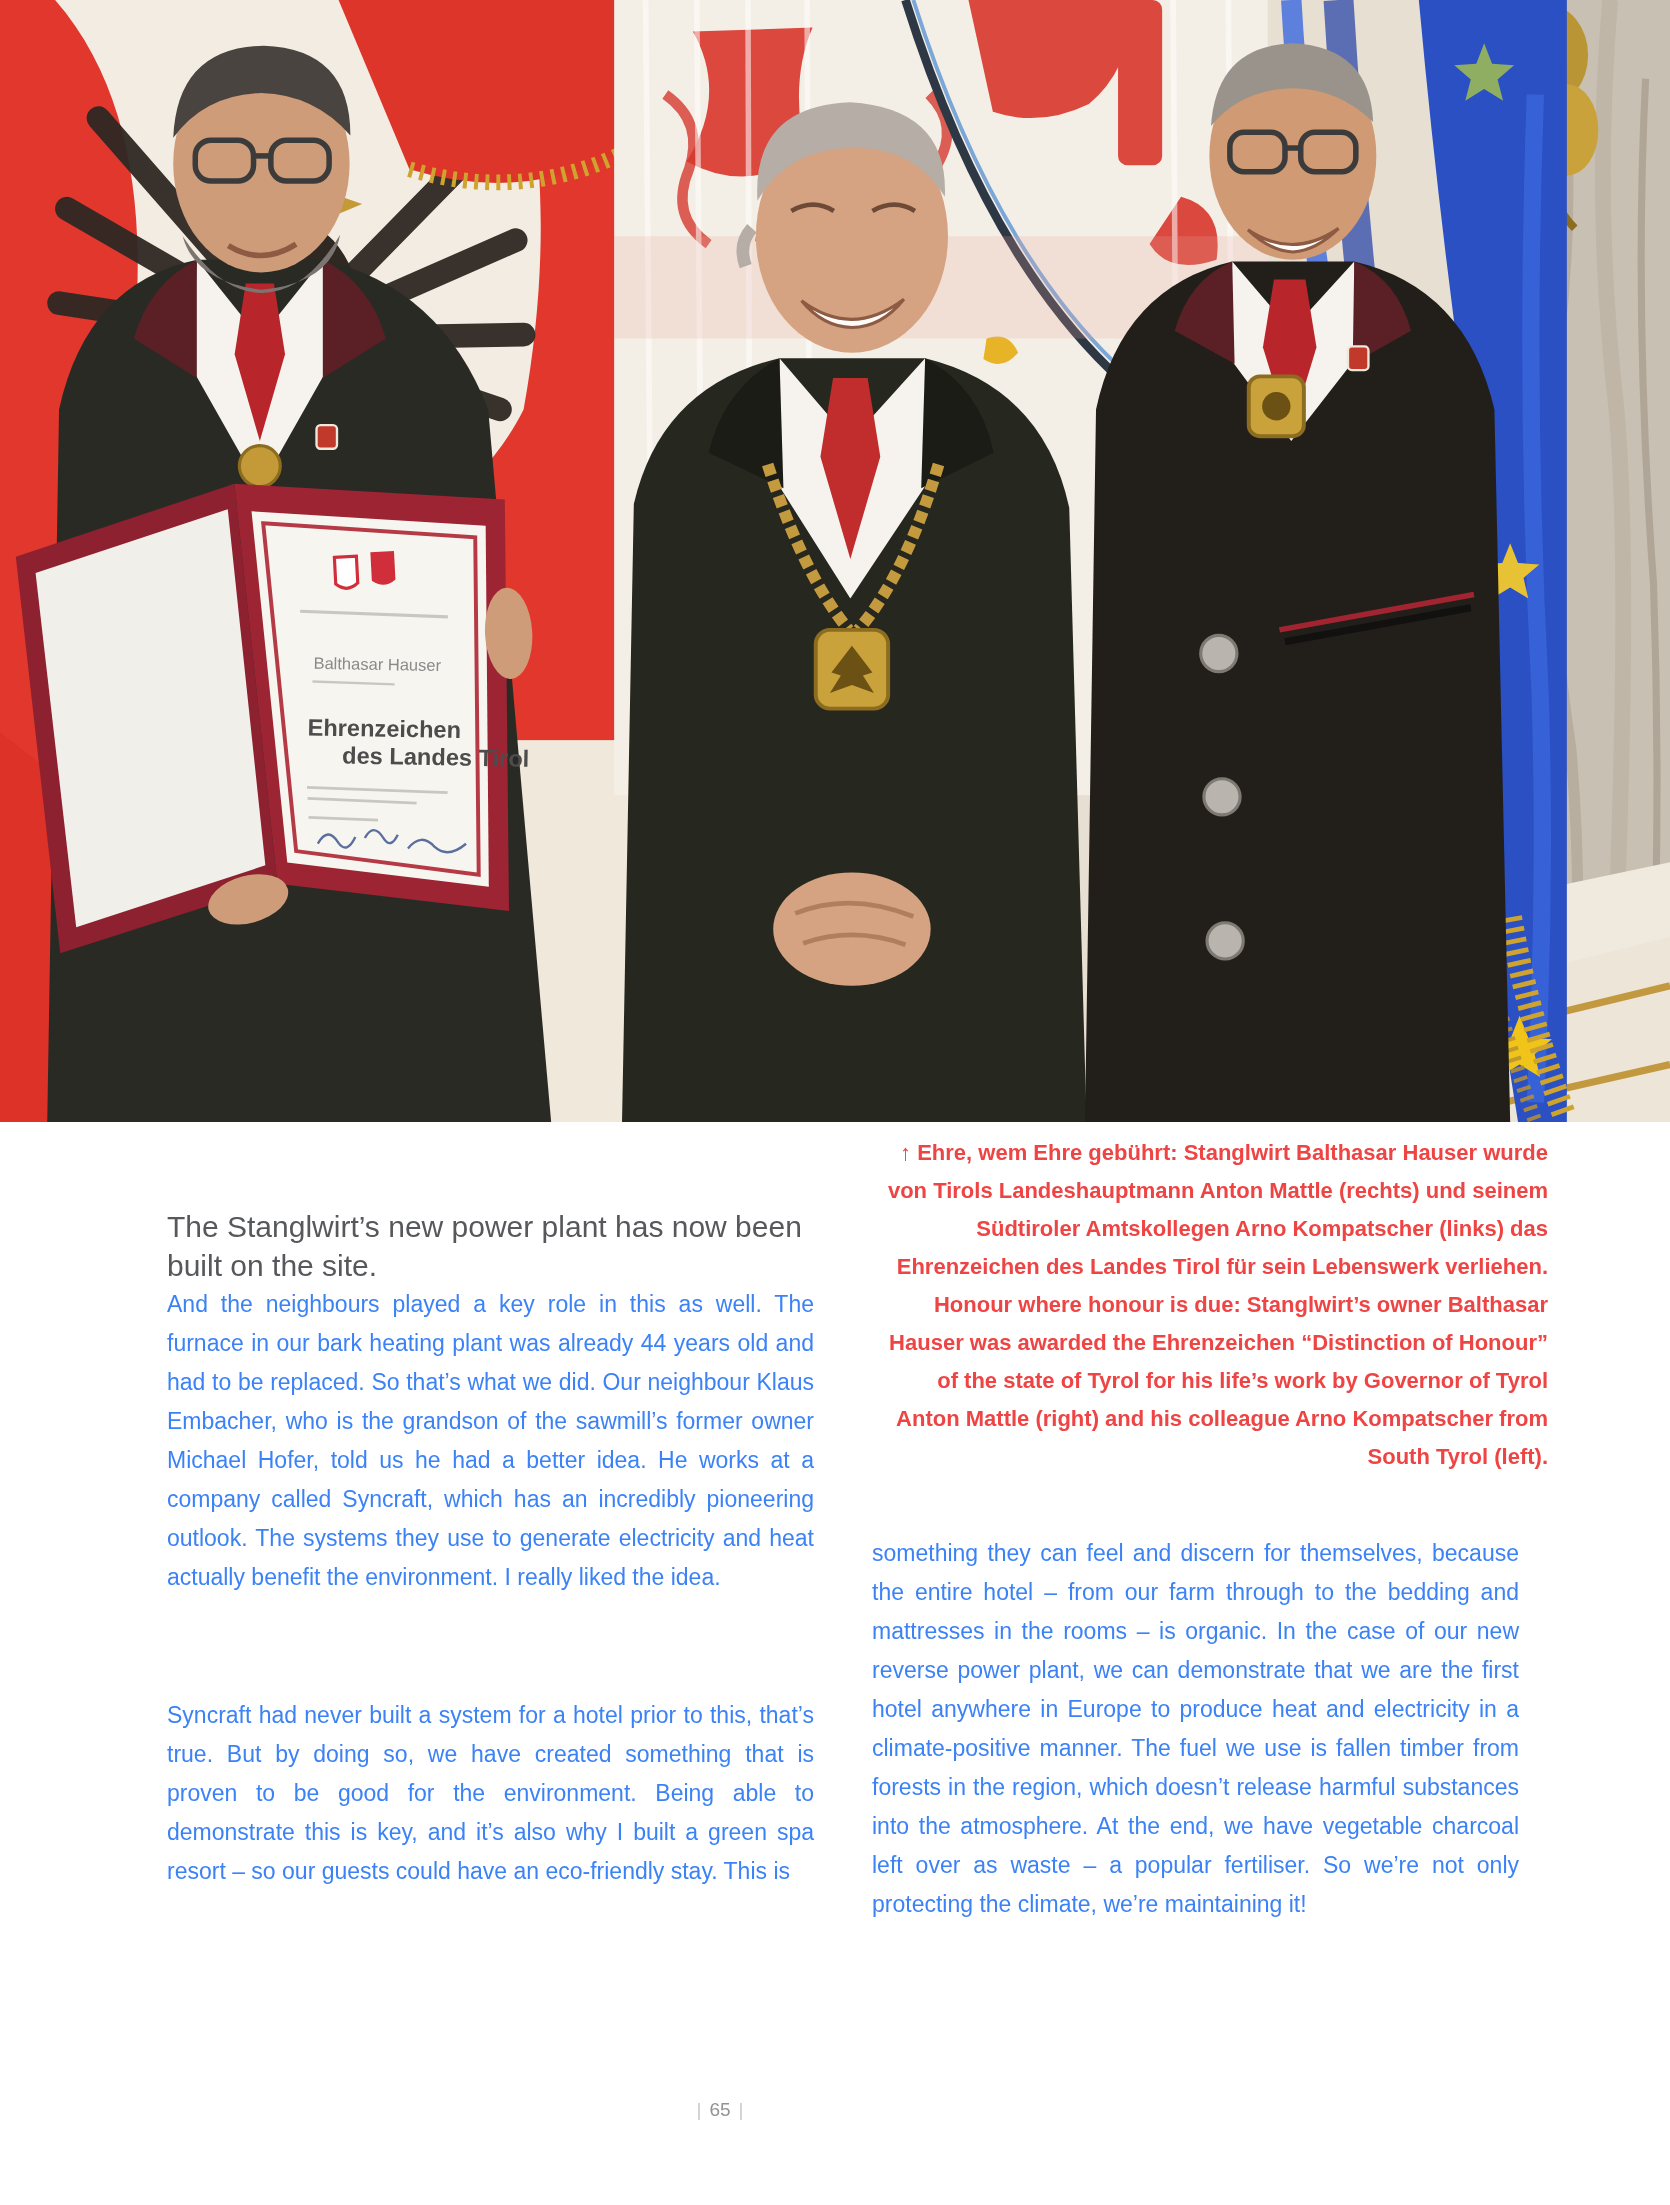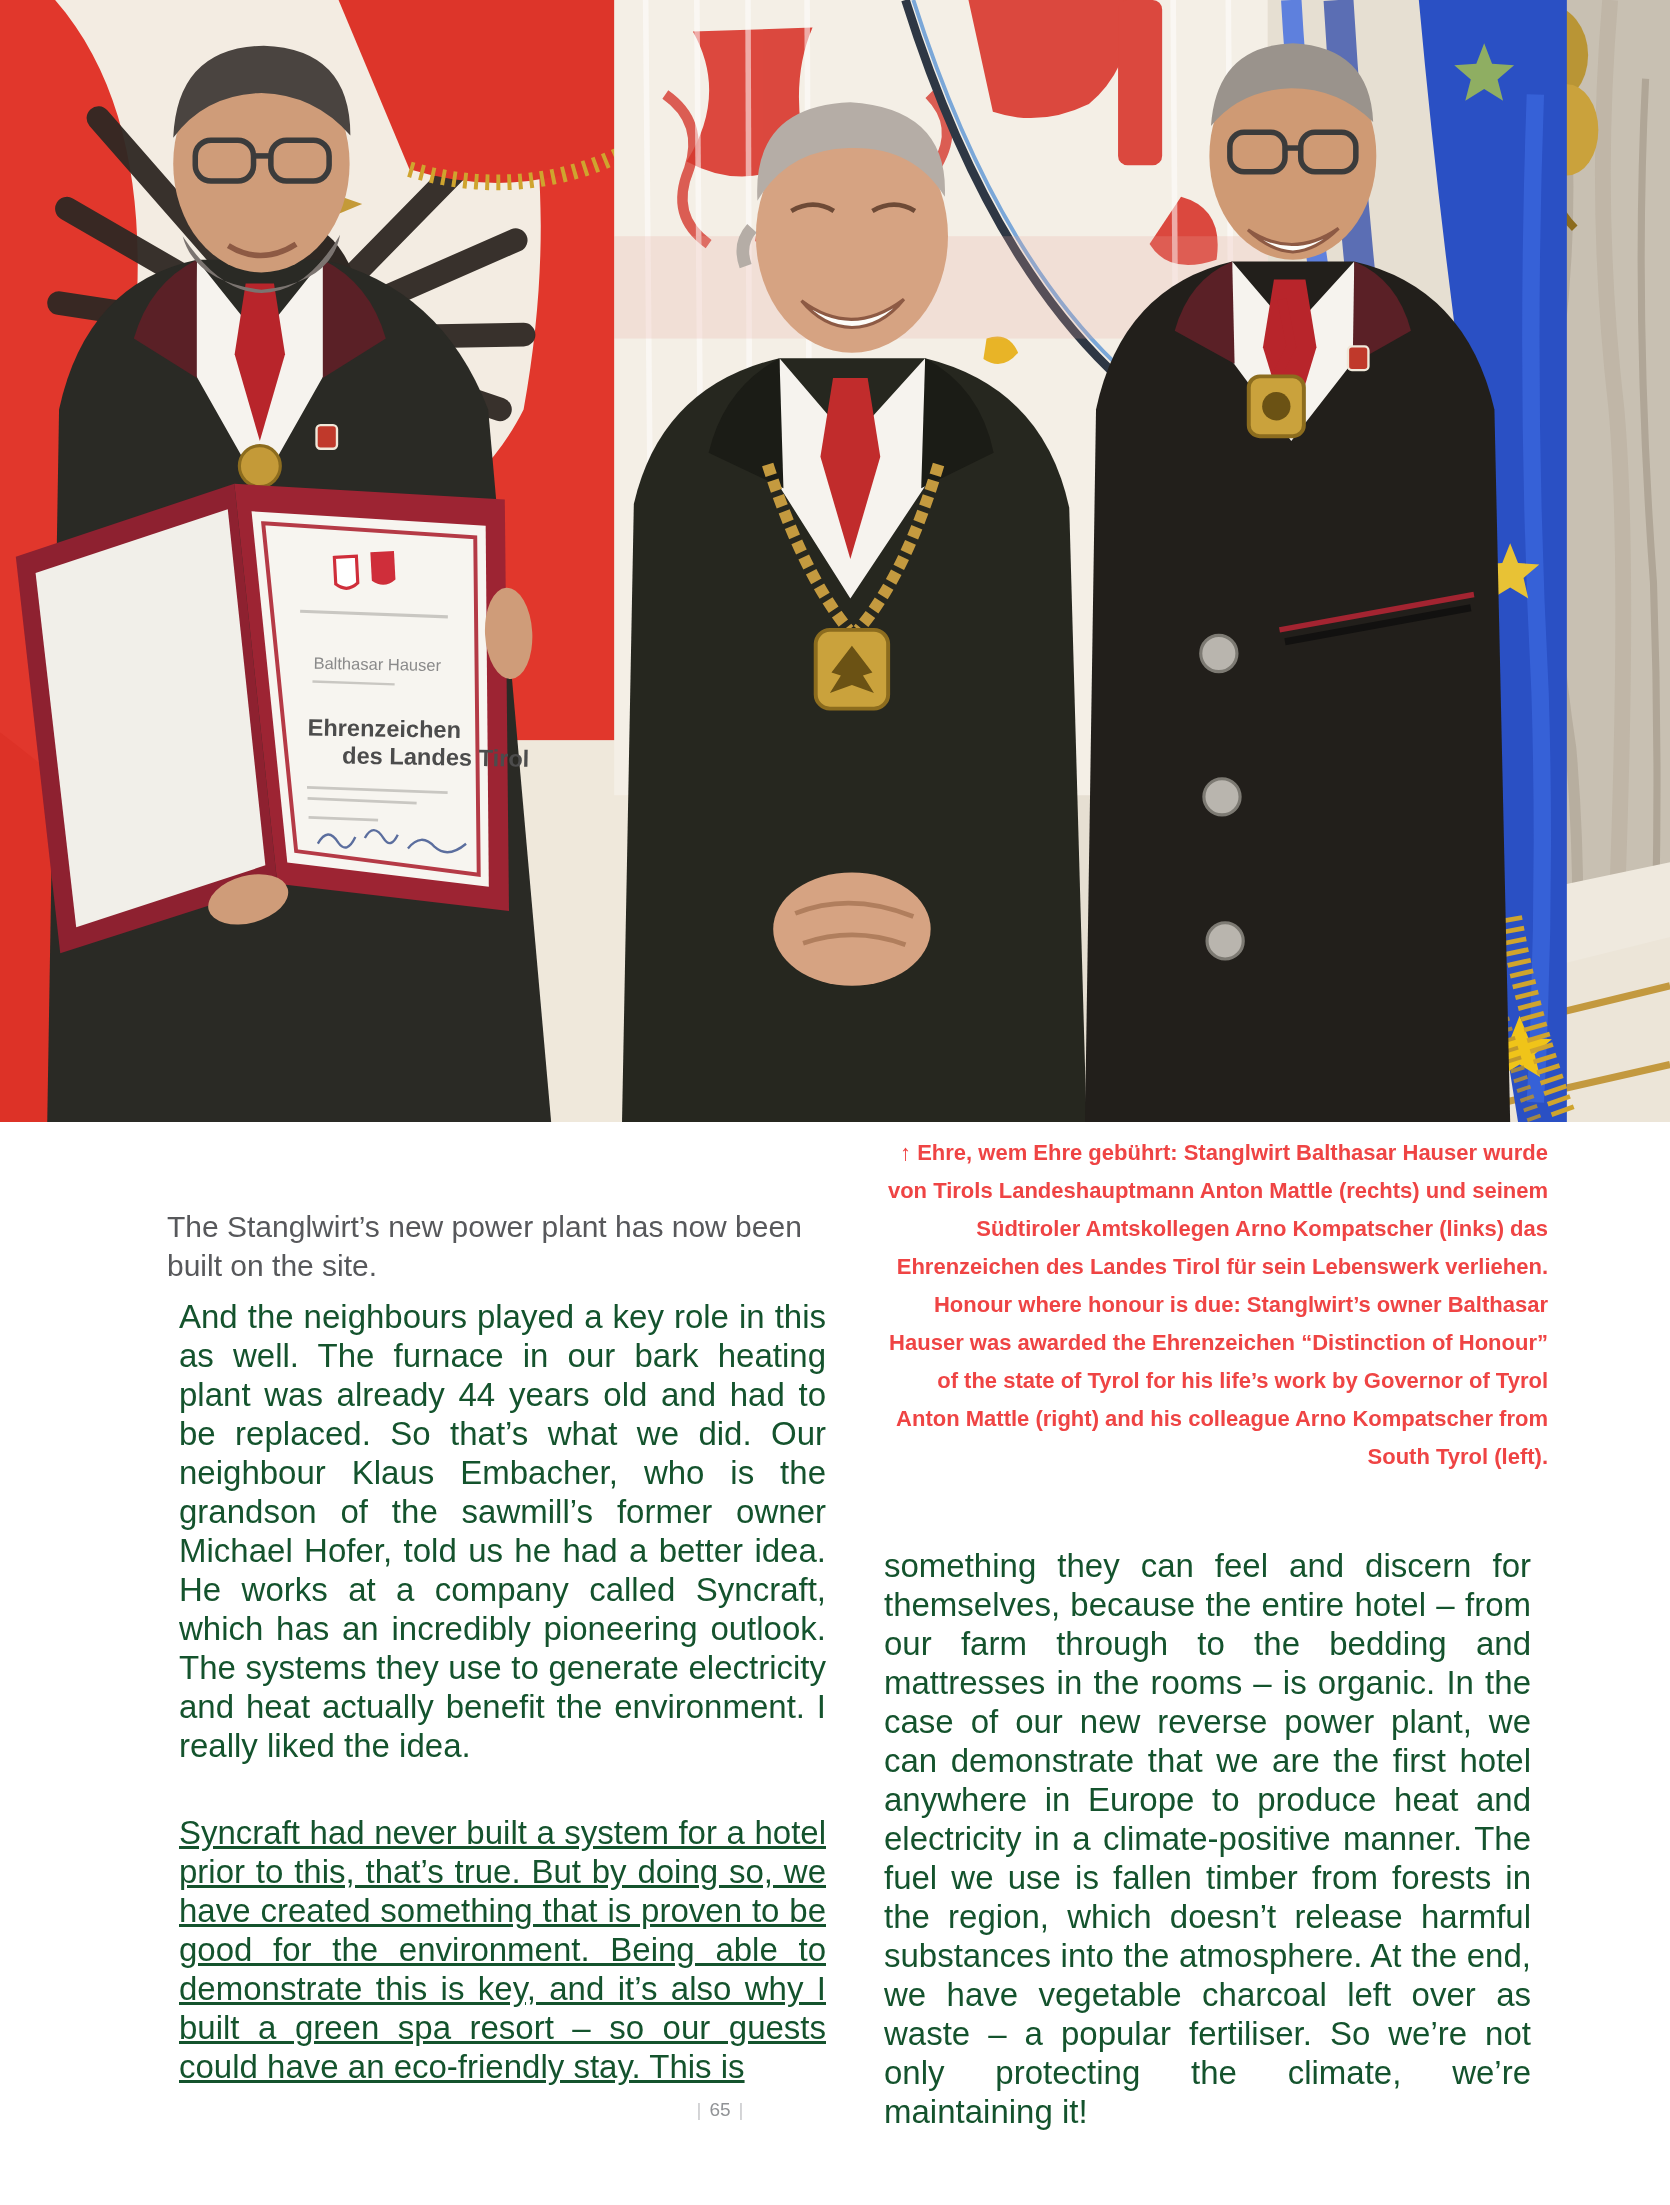--- a/index.html
+++ b/index.html
@@ -22,28 +22,28 @@
   }
   .caption p{margin:0;}
 
   .col{position:absolute;width:647px;}
   .head{
     margin:0;
     font-size:30px;font-weight:normal;line-height:39px;
     color:#57585b;text-align:left;
   }
   .bodytext{
-    margin:12px;
-    font-size:33px;line-height:39px;
-    color:#14532d;text-align:justify;
+    margin:0;
+    font-size:23px;line-height:39px;
+    color:#3b82f6;text-align:justify;
   }
   #heading1{left:167px;top:1207px;}
   #para1{left:167px;top:1285px;}
   #heading2{left:167px;top:1680px;}
-  #para2{left:167px;top:1801px;text-decoration:underline;}
+  #para2{left:167px;top:1696px;}
   #rightpara{left:872px;top:1534px;}
 
   .pageno{
     position:absolute;top:2099px;left:0;width:1440px;
     text-align:center;font-size:19px;color:#919396;
   }
   .pageno .bar{color:#c9cacc;padding:0 7.9px;font-weight:normal;}
 </style>
 </head>
 <body>

